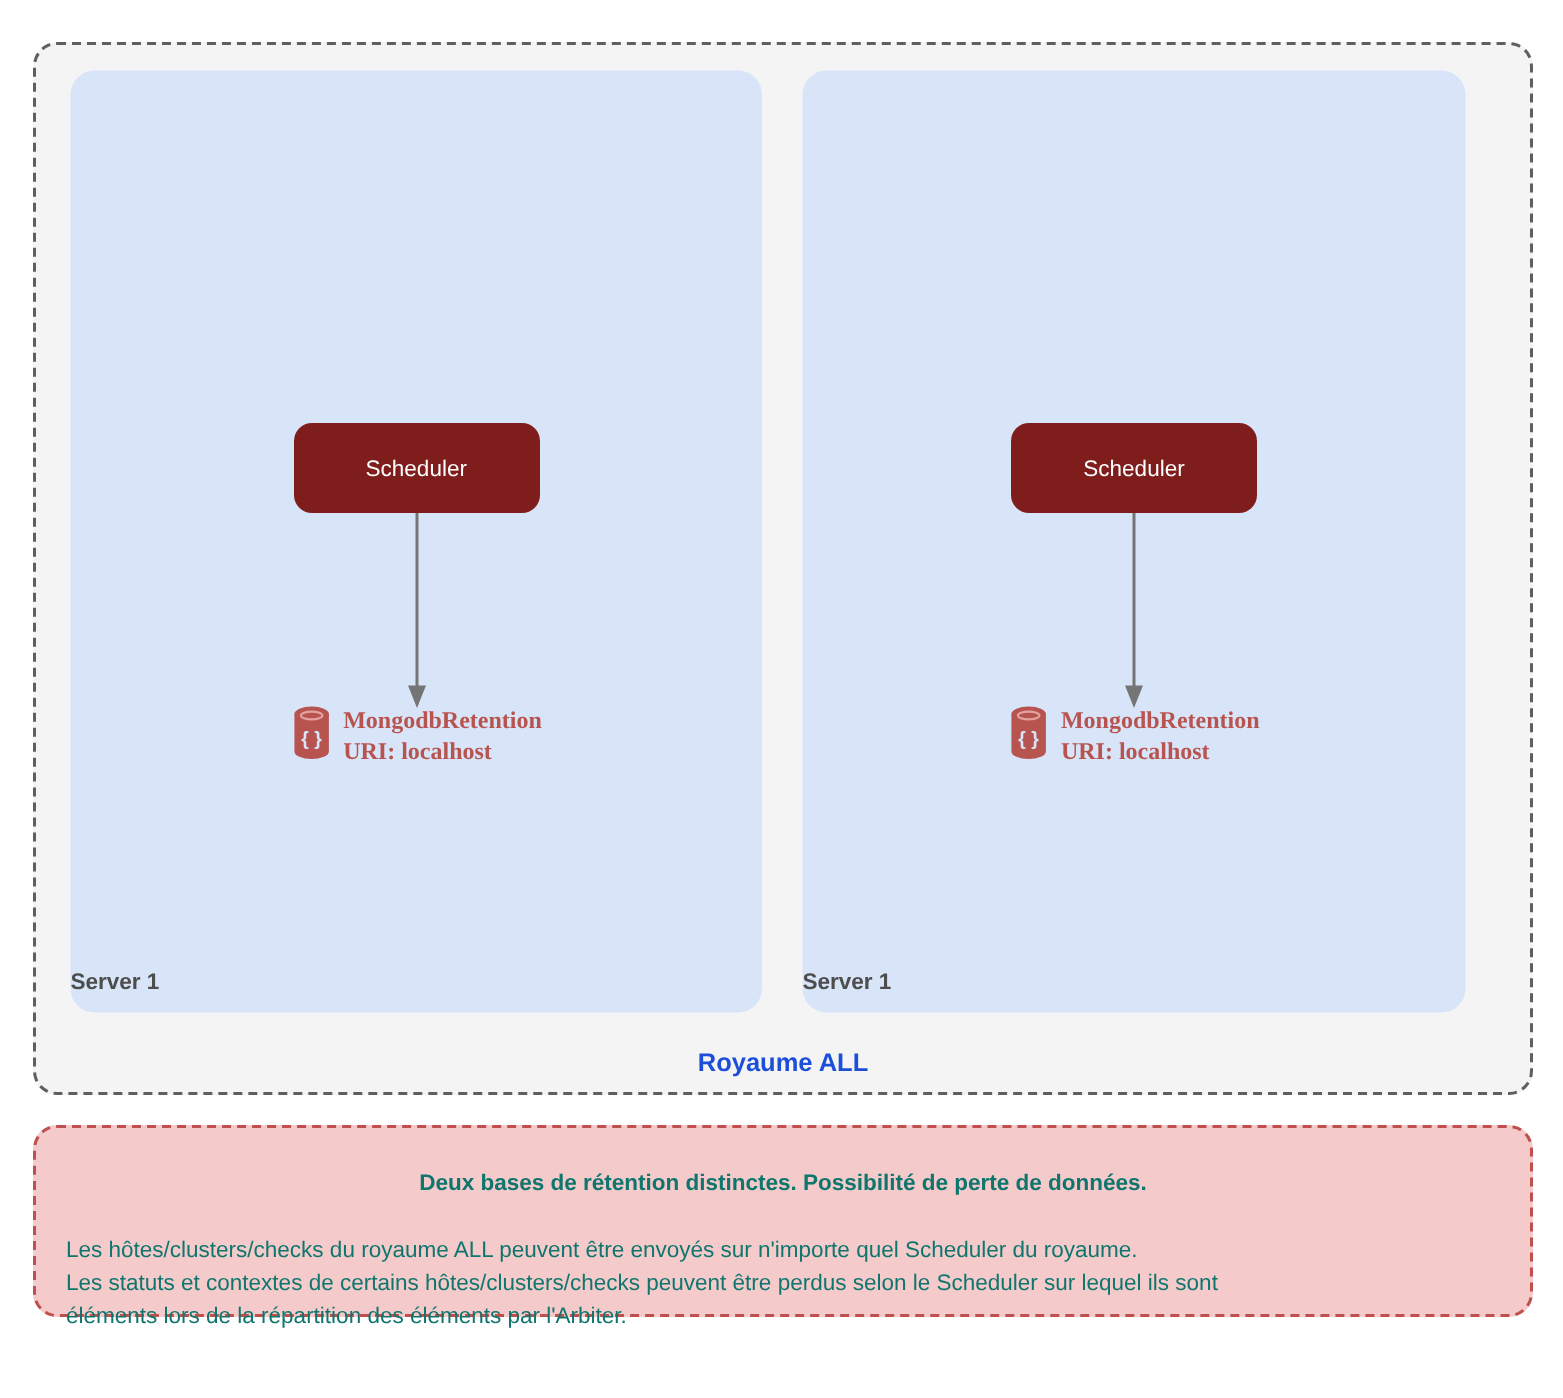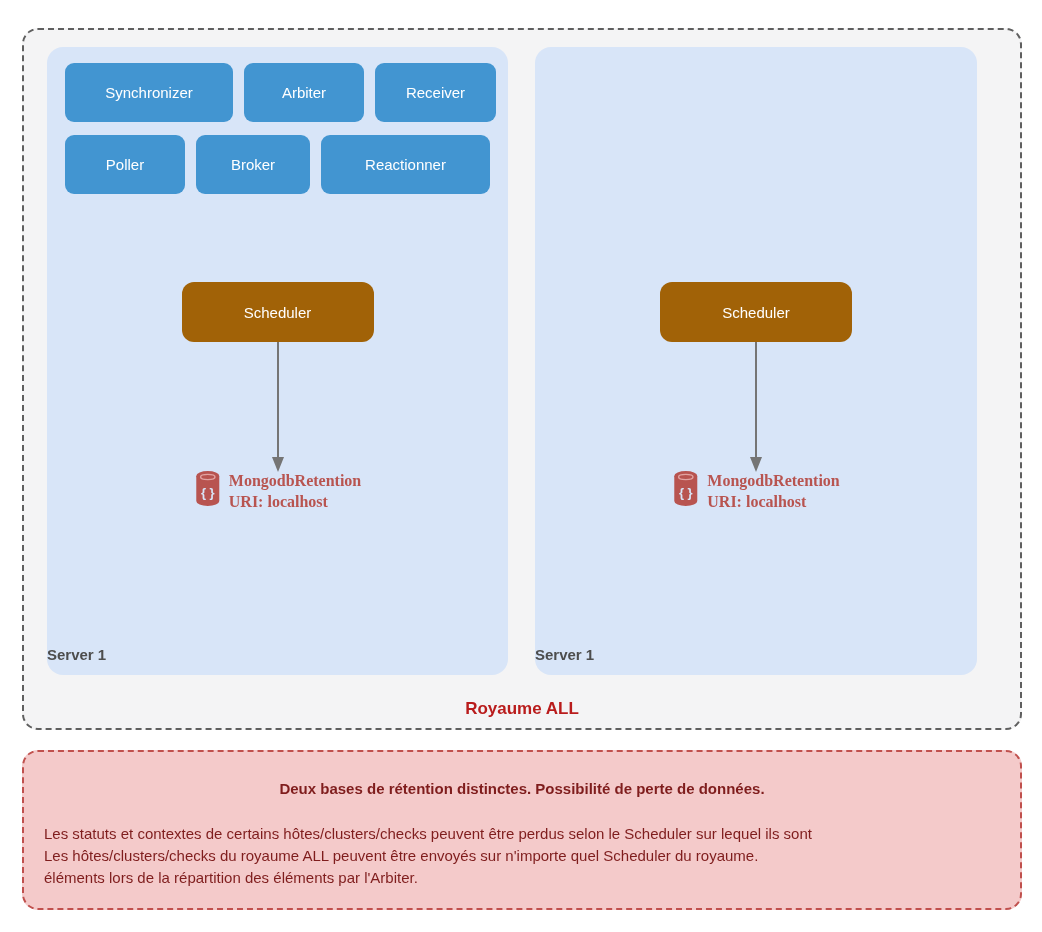--- a/index.html
+++ b/index.html
@@ -14,21 +14,21 @@
   .royaume {
     position: absolute; left: 22px; top: 28px;
     width: 1000px; height: 702px;
     background: #f4f4f5;
     border: 2px dashed #5f5f5f;
     border-radius: 16px;
   }
   .royaume-label {
     position: absolute; bottom: 9px; left: 0;
     width: 100%; text-align: center;
-    font-size: 17px; font-weight: bold; color: #b91c1c;
+    font-size: 17px; font-weight: bold; color: #1d4ed8;
   }
 
   
   .server {
     position: absolute; top: 17px; height: 628px;
     background: #d8e5f8;
     border-radius: 16px;
   }
   .server1 { left: 23px; width: 461px; }
   .server2 { left: 511px; width: 442px; }
@@ -52,22 +52,22 @@
     font-size: 15px;
   }
   .w168 { width: 168px; } .w169 { width: 169px; }
   .w120 { width: 120px; } .w121 { width: 121px; }
   .w114 { width: 114px; }
 
   
   .scheduler {
     position: absolute; top: 235px; left: 50%;
     transform: translateX(-50%);
-    width: 192px; height: 60px;
-    background: #a16207; color: #ffffff;
+    width: 164px; height: 60px;
+    background: #7f1d1d; color: #ffffff;
     border-radius: 12px;
     display: flex; align-items: center; justify-content: center;
     font-size: 15px;
   }
 
   
   .arrow {
     position: absolute; top: 295px; left: 50%;
     transform: translateX(-50%);
   }
@@ -81,55 +81,43 @@
   .db-text {
     color: #b85450; font-weight: bold;
     font-size: 16px; line-height: 21px;
     white-space: nowrap;
     font-family: Liberation Serif, serif;
   }
 
   
   .warning {
     position: absolute; left: 22px; top: 750px;
-    width: 1000px; height: 160px;
+    width: 1000px; height: 128px;
     background: #f4caca;
     border: 2px dashed #c0504d;
     border-radius: 16px;
-    color: #7f1d1d;
+    color: #0f766e;
   }
   .warning-title {
     margin-top: 28px; text-align: center;
     font-size: 15px; font-weight: bold;
   }
   .warning-body {
     margin: 26px 20px 0 20px;
     font-size: 15px; line-height: 22px;
   }
 </style>
 </head>
 <body>
 
 <div class="canvas">
 
   <div class="royaume">
 
     <div class="server server1">
-      <div class="btn-rows">
-        <div class="btn-row">
-          <div class="comp w168">Synchronizer</div>
-          <div class="comp w120">Arbiter</div>
-          <div class="comp w121">Receiver</div>
-        </div>
-        <div class="btn-row">
-          <div class="comp w120">Poller</div>
-          <div class="comp w114">Broker</div>
-          <div class="comp w169">Reactionner</div>
-        </div>
-      </div>
 
       <div class="scheduler">Scheduler</div>
 
       <svg class="arrow" width="16" height="130" viewBox="0 0 16 130">
         <line x1="8" y1="0" x2="8" y2="116" stroke="#757575" stroke-width="2"></line>
         <path d="M8 130 L2 115 L14 115 Z" fill="#757575"></path>
       </svg>
 
       <div class="db-block">
         <svg width="27" height="37" viewBox="0 0 27 37">
@@ -170,19 +158,19 @@
 
       <div class="server-label">Server 1</div>
     </div>
 
     <div class="royaume-label">Royaume ALL</div>
   </div>
 
   <div class="warning">
     <div class="warning-title">Deux bases de rétention distinctes. Possibilité de perte de données.</div>
     <div class="warning-body">
+      <div>Les hôtes/clusters/checks du royaume ALL peuvent être envoyés sur n'importe quel Scheduler du royaume.</div>
       <div>Les statuts et contextes de certains hôtes/clusters/checks peuvent être perdus selon le Scheduler sur lequel ils sont</div>
-      <div>Les hôtes/clusters/checks du royaume ALL peuvent être envoyés sur n'importe quel Scheduler du royaume.</div>
       <div>éléments lors de la répartition des éléments par l'Arbiter.</div>
     </div>
   </div>
 
 </div>
 
 </body></html>

